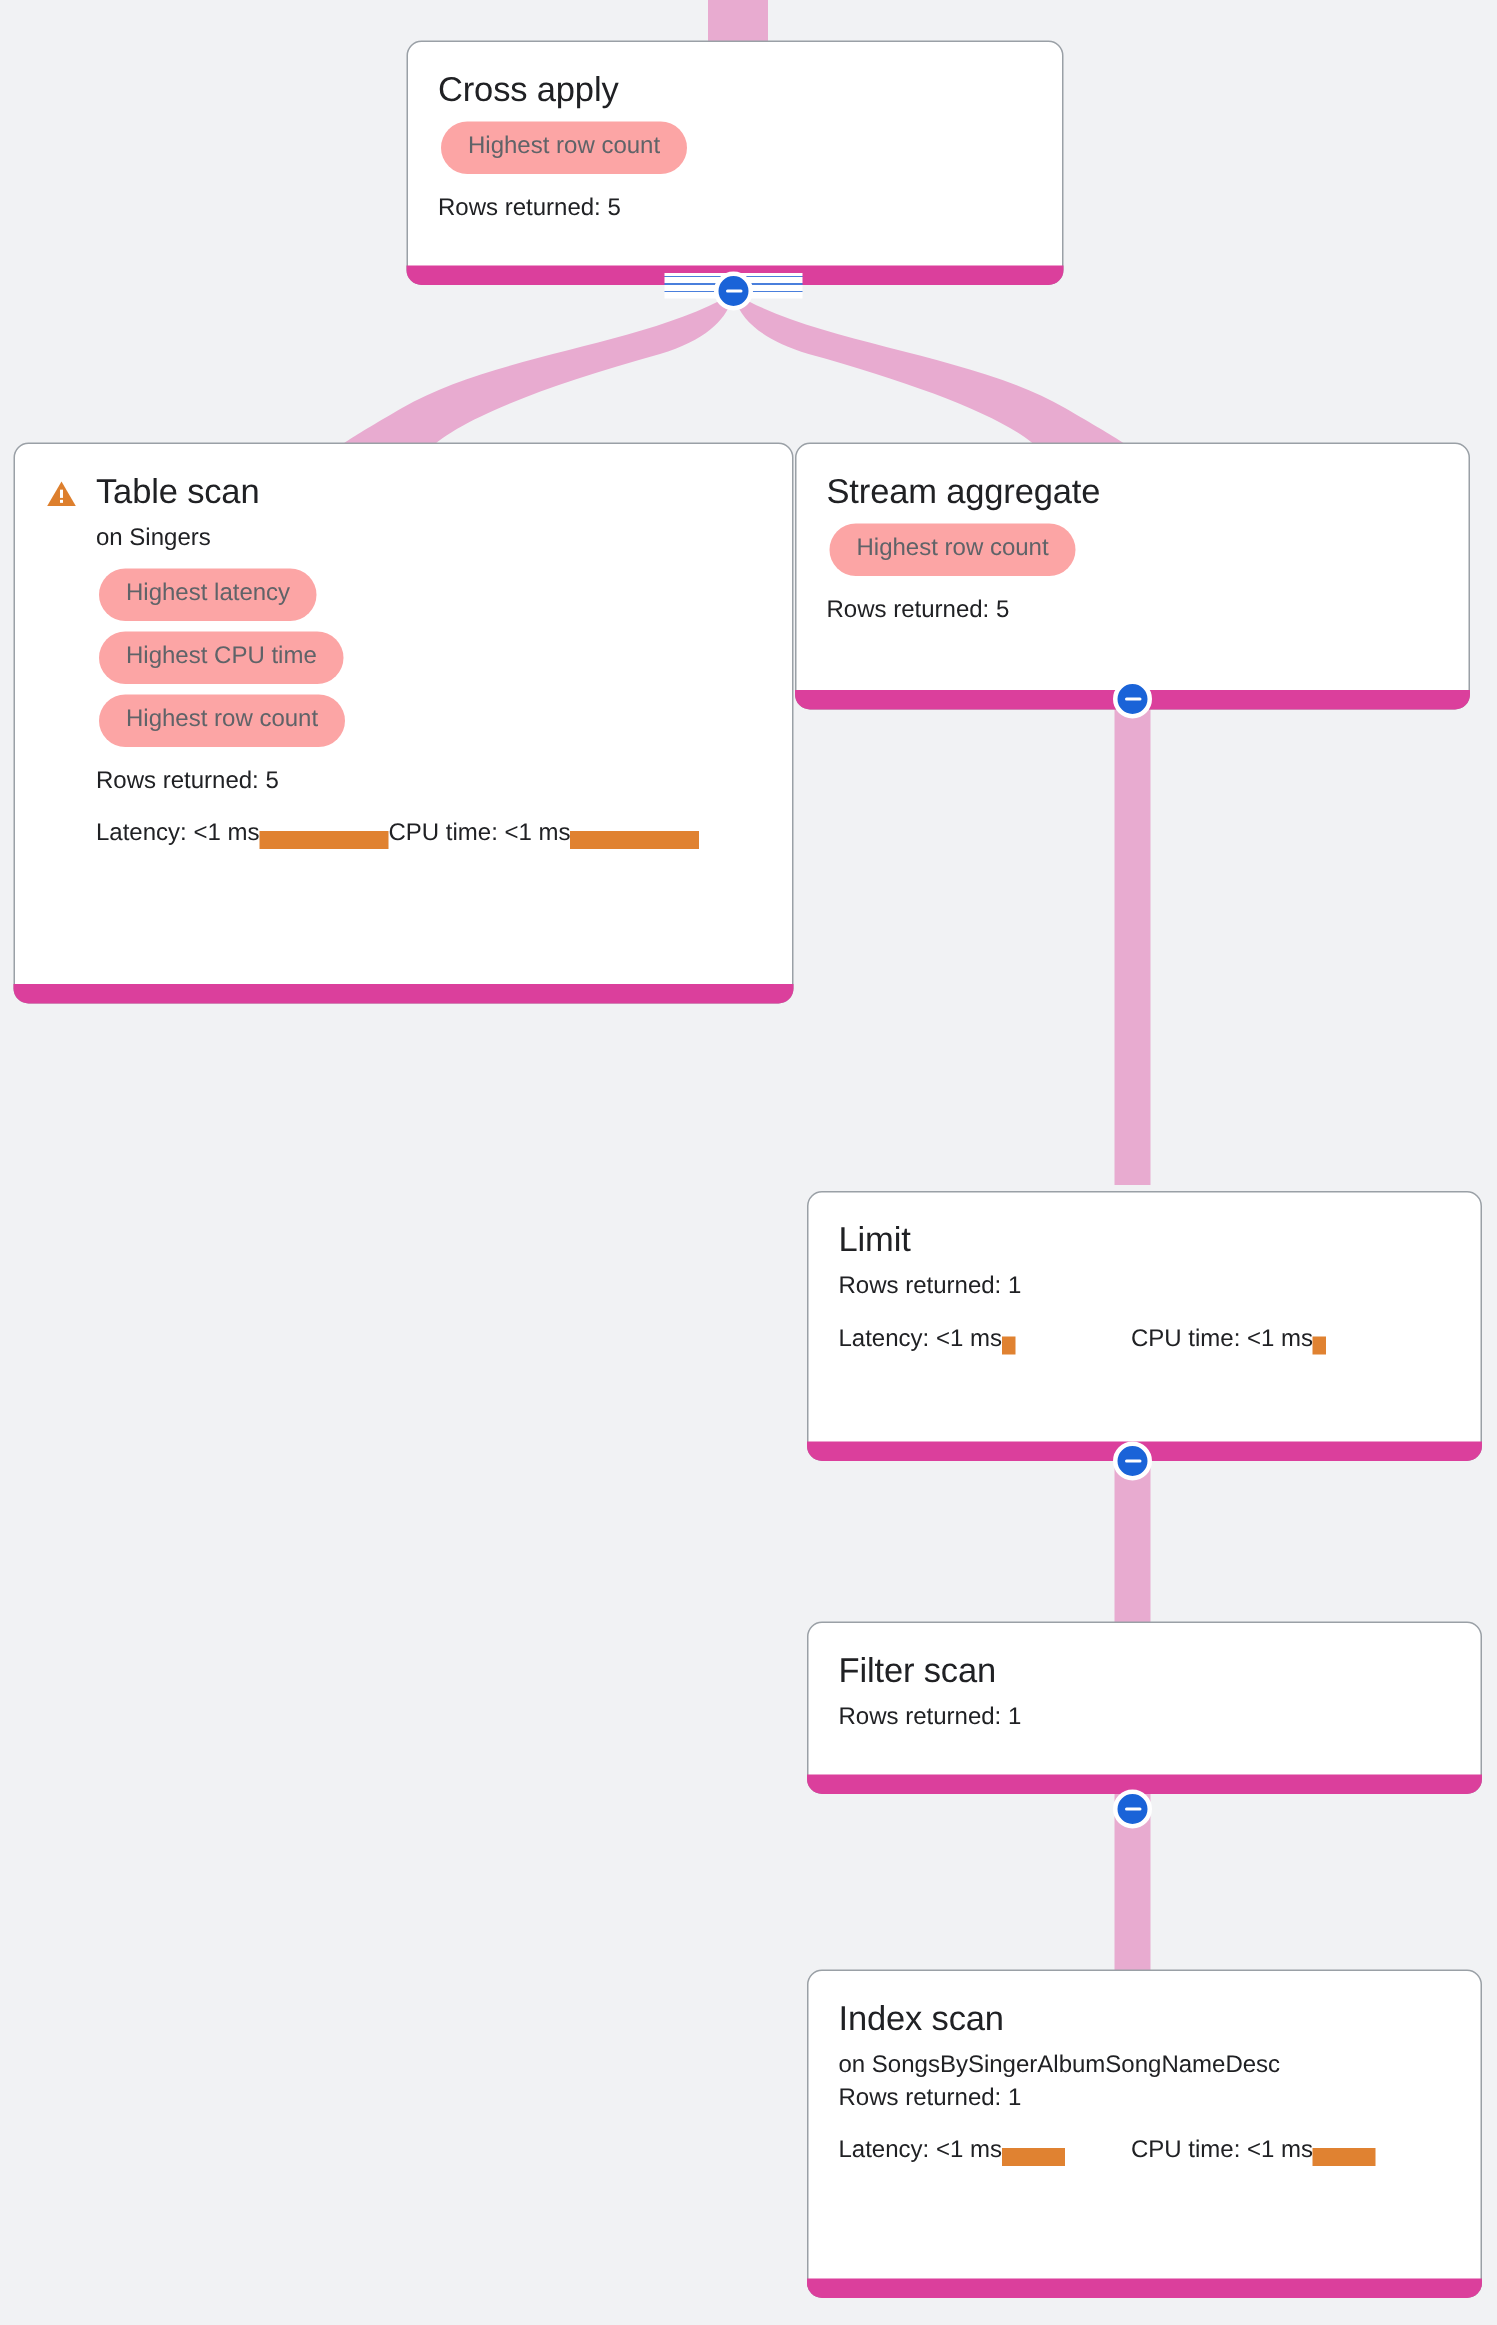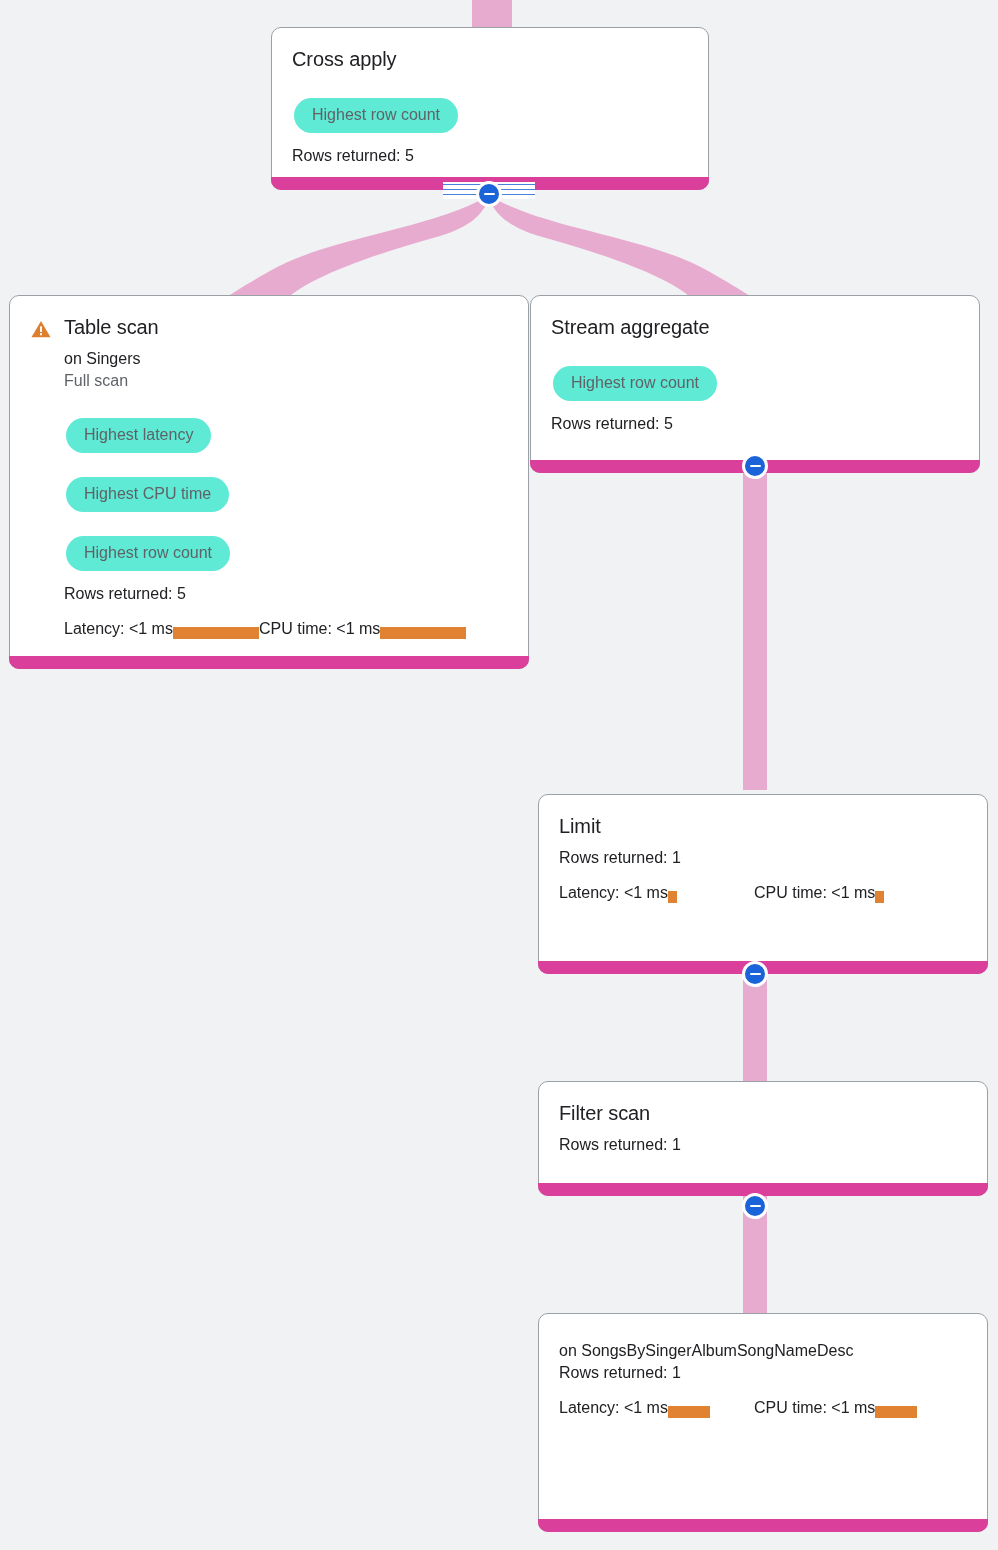--- a/index.html
+++ b/index.html
@@ -56,21 +56,21 @@
     align-items: flex-start;
     gap: 12px;
   }
   .warn-icon {
     flex: 0 0 auto;
     width: 22px;
     height: 22px;
     margin-top: 4px;
   }
   .node-title {
-    font-size: 20px;
+    font-size: 23px;
     line-height: 26px;
     color: #202124;
     font-weight: 400;
     letter-spacing: -0.1px;
     text-align: right;
   }
   .node-sub {
     font-size: 16px;
     line-height: 22px;
     color: #202124;
@@ -79,27 +79,27 @@
   .node-sub.muted {
     color: #5f6368;
     margin-top: 0;
   }
 
   .chips {
     margin-top: 6px;
   }
   .chip {
     display: inline-block;
-    background: #5eead4;
+    background: #fca5a5;
     color: #5f6368;
     font-size: 16px;
     line-height: 20px;
     padding: 7px 18px 8px 18px;
     border-radius: 999px;
-    margin: 20px 0 4px 2px;
+    margin: 3px 0 4px 2px;
     text-align: center;
   }
   .chip-row { display: block; }
 
   .rows-line {
     font-size: 16px;
     line-height: 22px;
     color: #202124;
     margin-top: 8px;
   }
@@ -211,21 +211,20 @@
     <div class="node-head">
       <svg class="warn-icon" viewBox="0 0 24 24" xmlns="http://www.w3.org/2000/svg">
         <path d="M12 3.2 L22.4 21 L1.6 21 Z" fill="#dd7f2d"></path>
         <rect x="10.9" y="9.2" width="2.2" height="6" fill="#ffffff"></rect>
         <rect x="10.9" y="16.6" width="2.2" height="2.2" fill="#ffffff"></rect>
       </svg>
       <div class="node-title">Table scan</div>
     </div>
     <div style="margin-left:34px;">
       <div class="node-sub">on Singers</div>
-      <div class="node-sub muted">Full scan</div>
       <div class="chips">
         <span class="chip-row"><span class="chip">Highest latency</span></span>
         <span class="chip-row"><span class="chip">Highest CPU time</span></span>
         <span class="chip-row"><span class="chip">Highest row count</span></span>
       </div>
       <div class="rows-line">Rows returned: 5</div>
       <div class="metrics">
         <div class="metric" style="width:195px;">
           <div class="metric-label">Latency: &lt;1 ms</div>
           <div class="metric-bar" style="width:86px;"></div>
@@ -273,20 +272,23 @@
   <div class="node" id="node-filter-scan" style="left:538px; top:1081px; width:450px; height:115px;">
     <div class="node-head">
       <div class="node-title">Filter scan</div>
     </div>
     <div class="rows-line">Rows returned: 1</div>
     <div class="node-accent"></div>
   </div>
   <div class="toggle" id="toggle-filter-scan" style="left:742px; top:1193px;"></div>
 
   <div class="node" id="node-index-scan" style="left:538px; top:1313px; width:450px; height:219px;">
+    <div class="node-head">
+      <div class="node-title">Index scan</div>
+    </div>
     <div class="node-sub">on SongsBySingerAlbumSongNameDesc</div>
     <div class="rows-line" style="margin-top:0;">Rows returned: 1</div>
     <div class="metrics">
       <div class="metric" style="width:195px;">
         <div class="metric-label">Latency: &lt;1 ms</div>
         <div class="metric-bar" style="width:42px;"></div>
       </div>
       <div class="metric">
         <div class="metric-label">CPU time: &lt;1 ms</div>
         <div class="metric-bar" style="width:42px;"></div>

